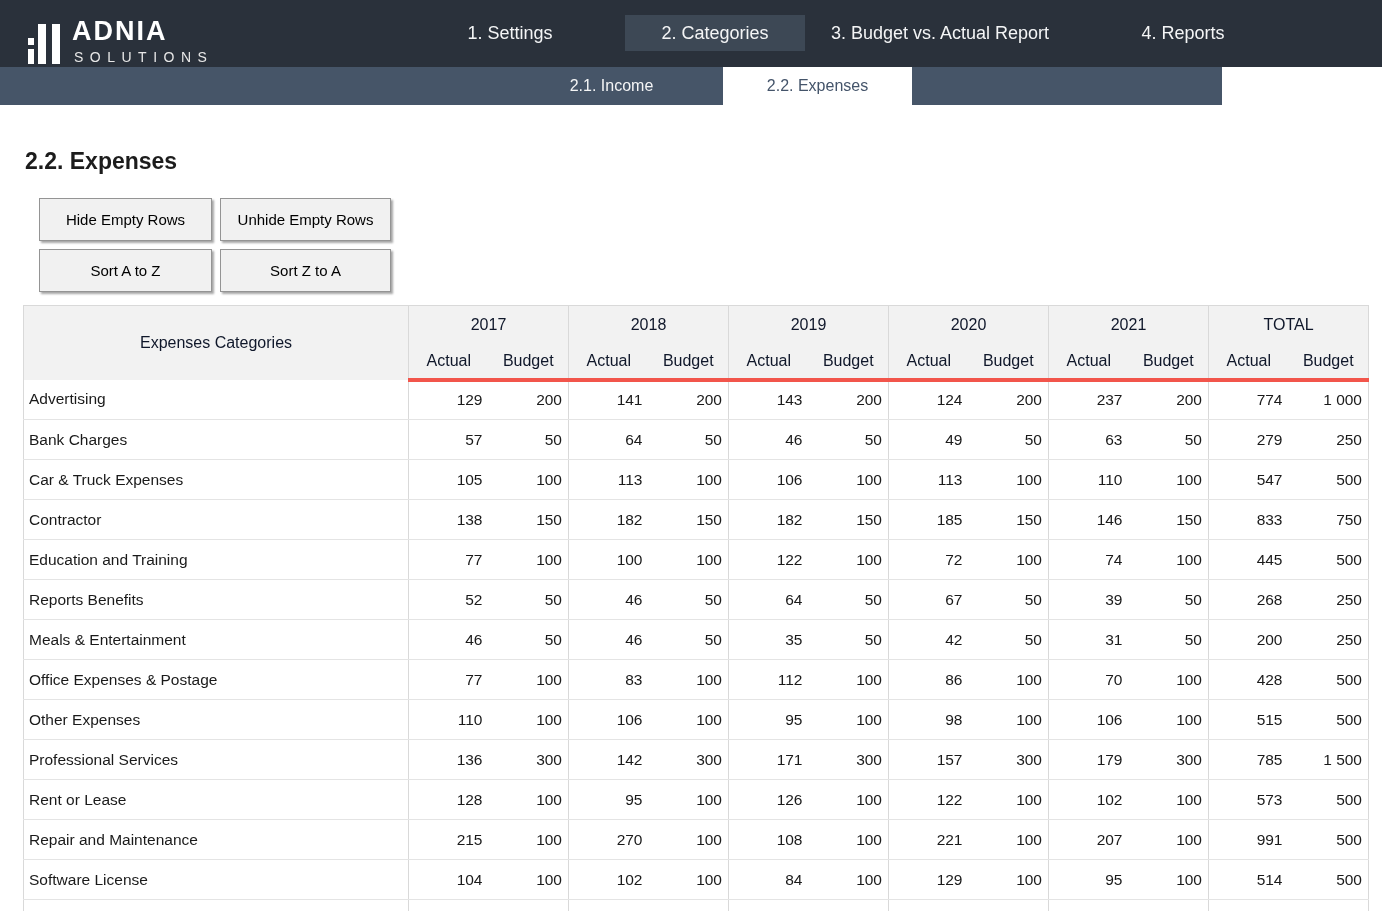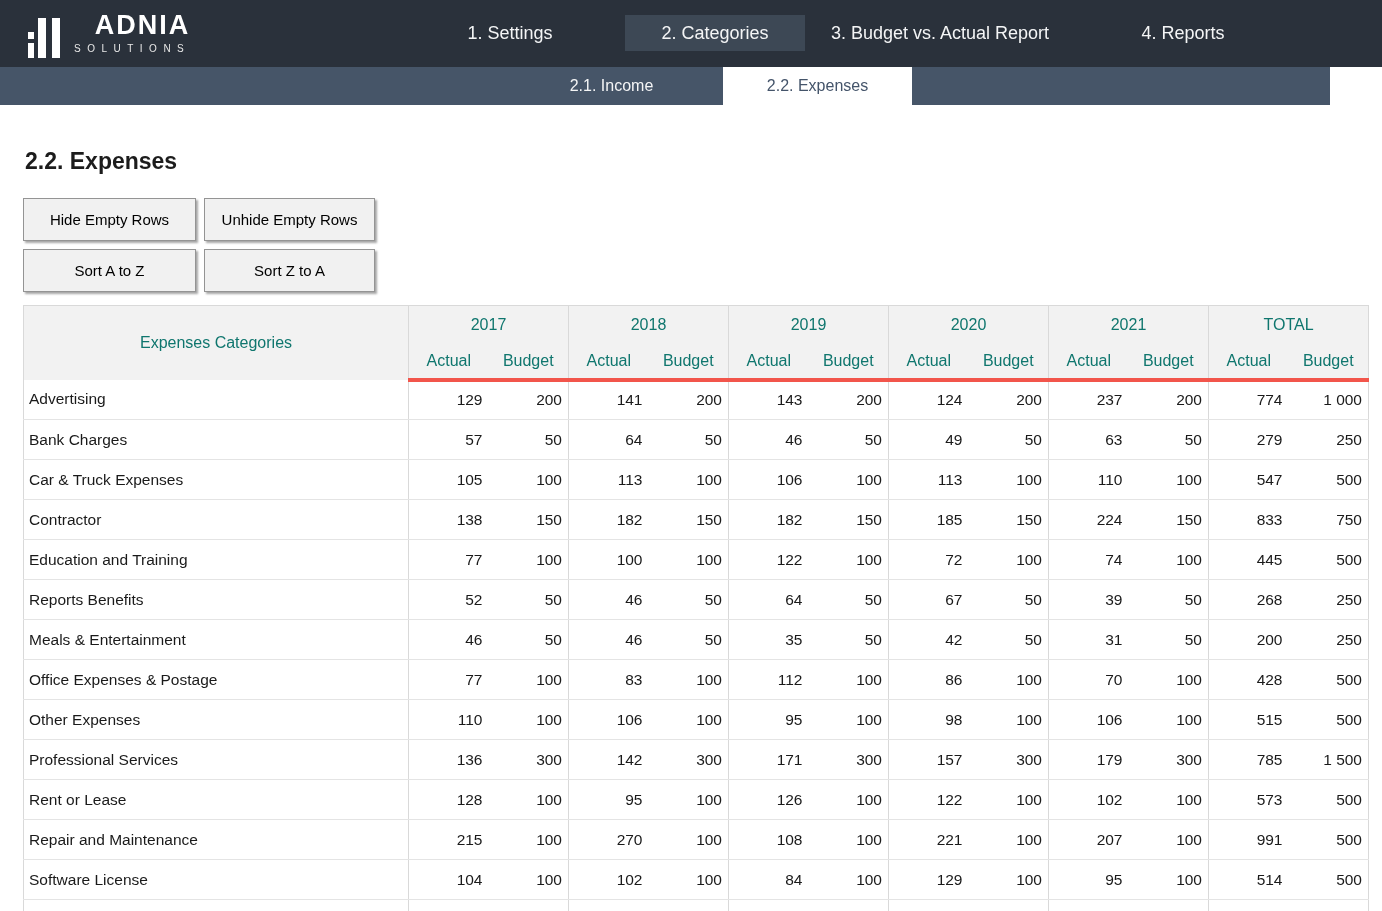--- a/index.html
+++ b/index.html
@@ -6,54 +6,54 @@
     --topbar:#2a313b; --topbar-active:#3d4855; --subnav:#465568;
     --accent-red:#f2554b; --header-bg:#f2f2f2; --border:#d9d9d9;
     --row-border:#e4e4e4; --text-dark:#222222; --tab-active-text:#44546a;
   }
   *{box-sizing:border-box; margin:0; padding:0;}
   body{font-family:"Liberation Sans", sans-serif; background:#888;}
   .screen{position:relative; width:1382px; height:911px; background:#ffffff; overflow:hidden;}
 
   
   .topbar{position:absolute; left:0; top:0; width:1382px; height:67px; background:var(--topbar);}
-  .logo{position:absolute; left:28px; top:10px; display:flex; align-items:flex-start;text-align:right;}
+  .logo{position:absolute; left:28px; top:16px; display:flex; align-items:flex-start;}
   .logo-icon{margin-top:6px; margin-right:10px;}
   .brand-text{display:flex; flex-direction:column;}
   .brand-name{color:#ffffff; font-size:27px; font-weight:bold; letter-spacing:2px; line-height:30px;}
-  .brand-sub{color:#e8e8e8; font-size:10px; letter-spacing:6.5px; margin-top:3px; margin-left:2px;}
+  .brand-sub{color:#e8e8e8; font-size:14px; letter-spacing:6.5px; margin-top:3px; margin-left:2px;}
   .nav-item{position:absolute; top:15px; height:36px; line-height:36px; text-align:center;
     color:#f4f5f6; font-size:18px; cursor:pointer;}
   .nav-item.active{background:var(--topbar-active);}
   .nav-settings{left:430px; width:160px;}
   .nav-categories{left:625px; width:180px;}
   .nav-budget{left:805px; width:270px;}
   .nav-reports{left:1103px; width:160px;}
 
   
-  .subnav{position:absolute; left:0; top:67px; width:1330px; height:38px; background:var(--subnav);}
+  .subnav{position:absolute; left:0; top:67px; width:1222px; height:38px; background:var(--subnav);}
   .subtab{position:absolute; top:0; height:38px; line-height:38px; text-align:center;
     color:#f4f5f6; font-size:16px; cursor:pointer;}
   .subtab-income{left:500px; width:223px;}
   .subtab-expenses{left:723px; width:189px; background:#ffffff; color:var(--tab-active-text);}
 
   
   .page-title{position:absolute; left:25px; top:148px; font-size:23px; color:#1c1c1c;}
-  .btn-grid{position:absolute; left:23px; top:198px; display:grid;
+  .btn-grid{position:absolute; left:39px; top:198px; display:grid;
     grid-template-columns:173px 171px; grid-template-rows:43px 43px; column-gap:4px; row-gap:7px;gap:8px;}
   .xl-btn{background:#f1f1f1; border:1px solid #949494; box-shadow:2px 2px 2px rgba(0,0,0,0.35);
     font-family:"Liberation Sans", sans-serif; font-size:15px; color:#000; cursor:pointer;
     display:flex; align-items:center; justify-content:center;}
 
   
   .table-wrap{position:absolute; left:23px; top:305px; width:1345px;}
   table{border-collapse:collapse; table-layout:fixed; width:1345px;
     border-left:1px solid var(--border); border-right:1px solid var(--border); border-top:1px solid var(--border);}
   col.c-cat{width:385px;} col.c-num{width:80px;}
-  thead th{background:var(--header-bg); font-weight:normal; color:#0f766e; font-size:16px;}
+  thead th{background:var(--header-bg); font-weight:normal; color:#0f172a; font-size:16px;}
   thead tr.yr th{height:39px;}
   thead tr.sub th{height:35px; border-bottom:4px solid var(--accent-red);}
   .gs{border-left:1px solid var(--border);}
   tbody td{height:40px; border-bottom:1px solid var(--row-border); font-size:15.5px; color:#1a1a1a; background:#fff;}
   td.cat{text-align:left; padding-left:5px;margin-left:29px;}
   td.num{text-align:right; padding-right:6px; font-family:"Liberation Sans", sans-serif;}
   tbody tr.partial td{height:12px; border-bottom:none;}
 </style>
 </head>
 <body>
@@ -186,21 +186,21 @@
           <tr>
             <td class="cat">Contractor</td>
             <td class="num gs">138</td>
             <td class="num">150</td>
             <td class="num gs">182</td>
             <td class="num">150</td>
             <td class="num gs">182</td>
             <td class="num">150</td>
             <td class="num gs">185</td>
             <td class="num">150</td>
-            <td class="num gs">224</td>
+            <td class="num gs">146</td>
             <td class="num">150</td>
             <td class="num gs">833</td>
             <td class="num">750</td>
           </tr>
           <tr>
             <td class="cat">Education and Training</td>
             <td class="num gs">77</td>
             <td class="num">100</td>
             <td class="num gs">100</td>
             <td class="num">100</td>

